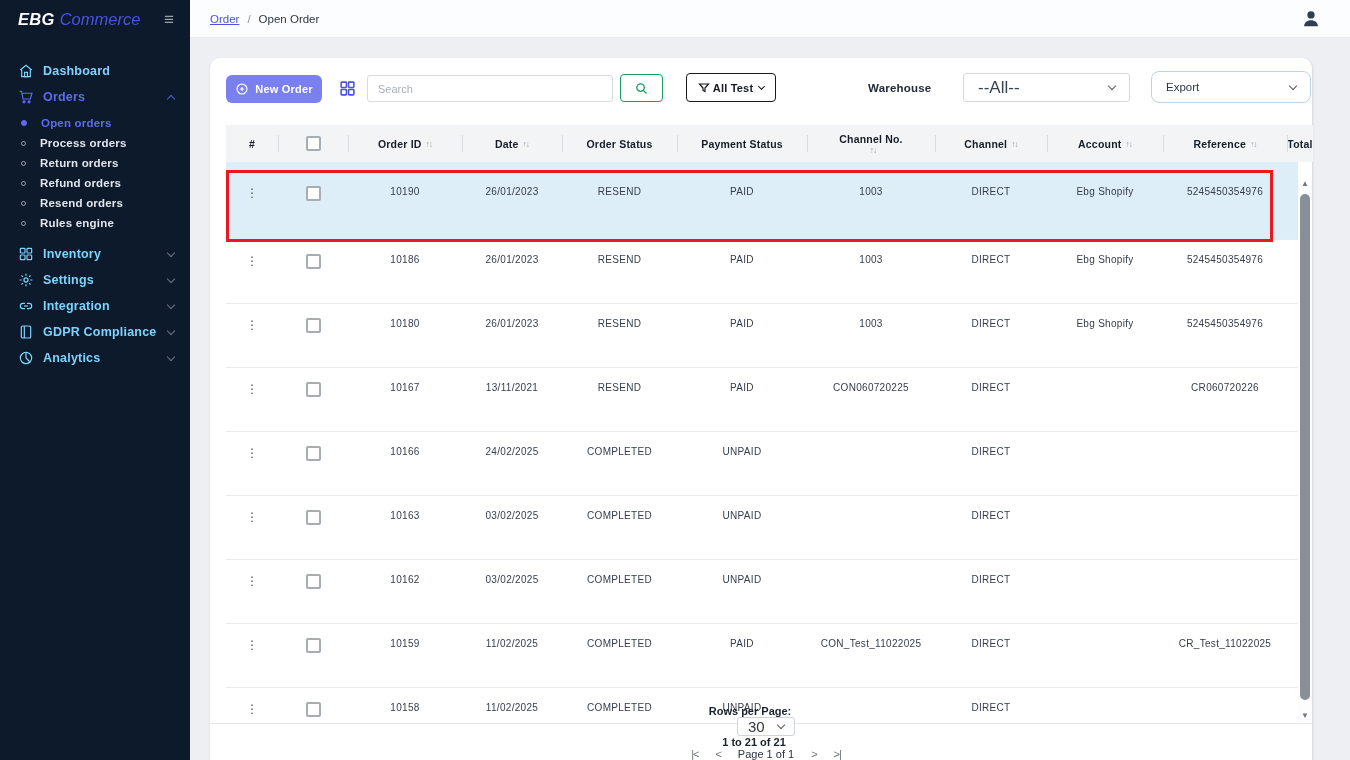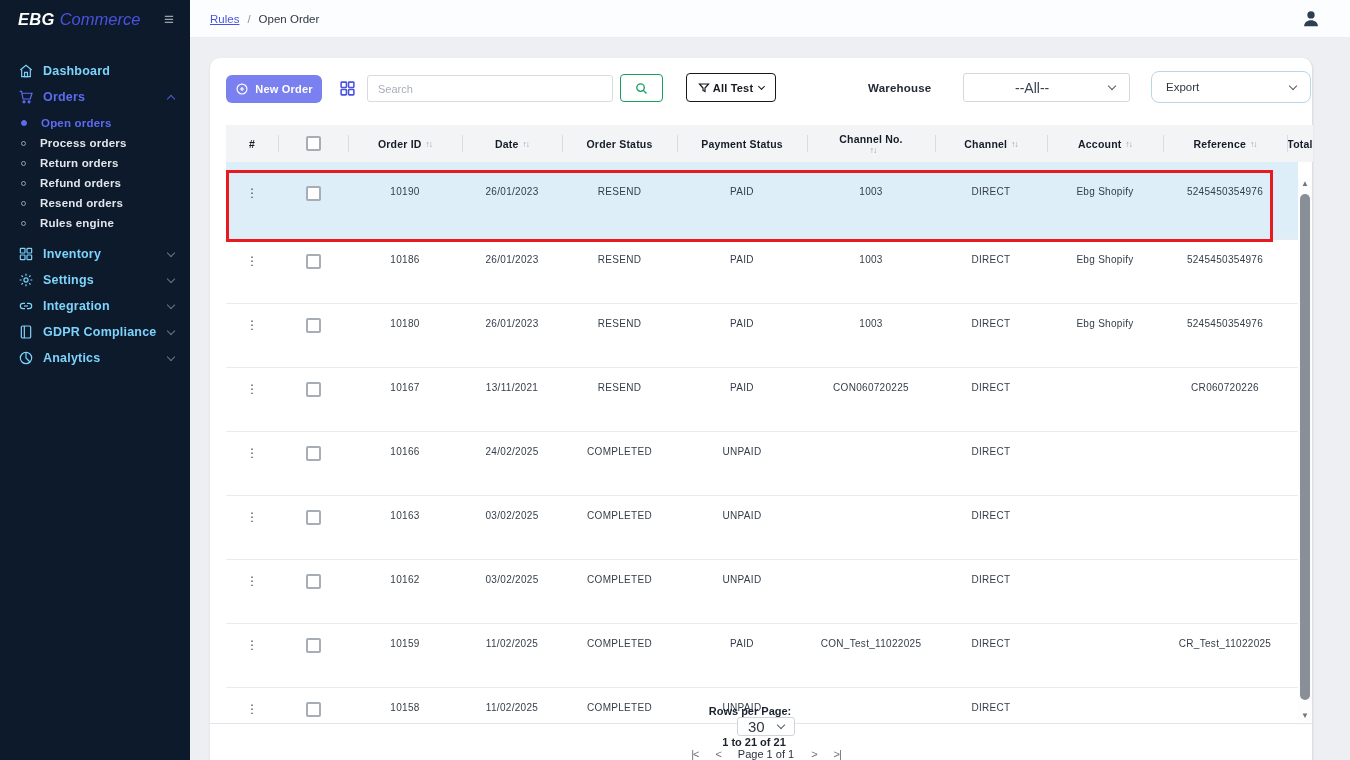--- a/index.html
+++ b/index.html
@@ -71,21 +71,21 @@
     display:flex; align-items:center; justify-content:center; gap:3px; cursor:pointer; color:#16191e; }
   .filter-btn svg { width:12px; height:12px; }
   .filter-btn span.lbl { font-size:11px; font-weight:700; letter-spacing:.2px; }
   .filter-btn .chev { width:5px; height:5px; border-width:1.5px; margin-left:3px; }
   .warehouse-label { position:absolute; left:658px; top:24px; font-size:11.5px; font-weight:700;
     color:#222b38; letter-spacing:.2px; }
   .sel { display:flex; align-items:center; justify-content:space-between;
     background:#fff; cursor:pointer; }
   .sel-wh { position:absolute; left:753px; top:15px; width:167px; height:29px;
     border:1px solid #d4d8de; border-radius:3px; padding:0 14px; }
-  .sel-wh .val { font-size:14px; color:#3a4350;margin-left:37px; }
+  .sel-wh .val { font-size:17px; color:#3a4350; }
   .sel-export { position:absolute; left:941px; top:13px; width:160px; height:32px;
     border:1px solid #b9d6e8; border-radius:8px; padding:0 14px; }
   .sel-export .val { font-size:11.5px; color:#2f3743; }
   .sel .chev { width:6px; height:6px; color:#555c66; border-width:1.8px; }
 
   
   .table-head { position:absolute; left:16px; top:67px; width:1087px; height:37px;
     background:var(--table_header_bg,#f3f4f6); display:flex; overflow:hidden; }
   .th { height:100%; display:flex; align-items:center; justify-content:center;
     position:relative; flex:0 0 auto; }
@@ -236,21 +236,21 @@
             <path d="M12 3.5V12l6 6"></path>
           </svg>
         </span>
         <span class="nav-label">Analytics</span>
         <span class="chev down"></span>
       </div>
     </nav>
 </aside>
 
 <header class="topbar">
-  <span class="crumb-link">Rules</span>
+  <span class="crumb-link">Order</span>
   <span class="crumb-sep">/</span>
   <span class="crumb-cur">Open Order</span>
   <span class="avatar">
     <svg viewBox="0 0 24 24" fill="#2e3f54">
         <circle cx="12" cy="7.5" r="4"></circle>
         <path d="M4.5 20c0-4.2 3.4-6.6 7.5-6.6s7.5 2.4 7.5 6.6z"></path>
       </svg>
   </span>
 </header>
 

